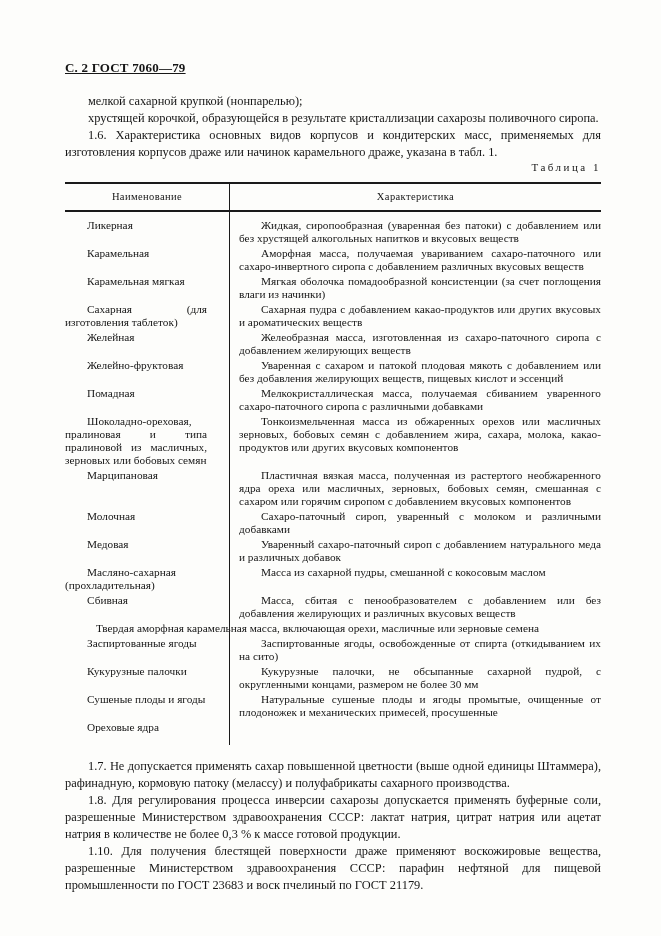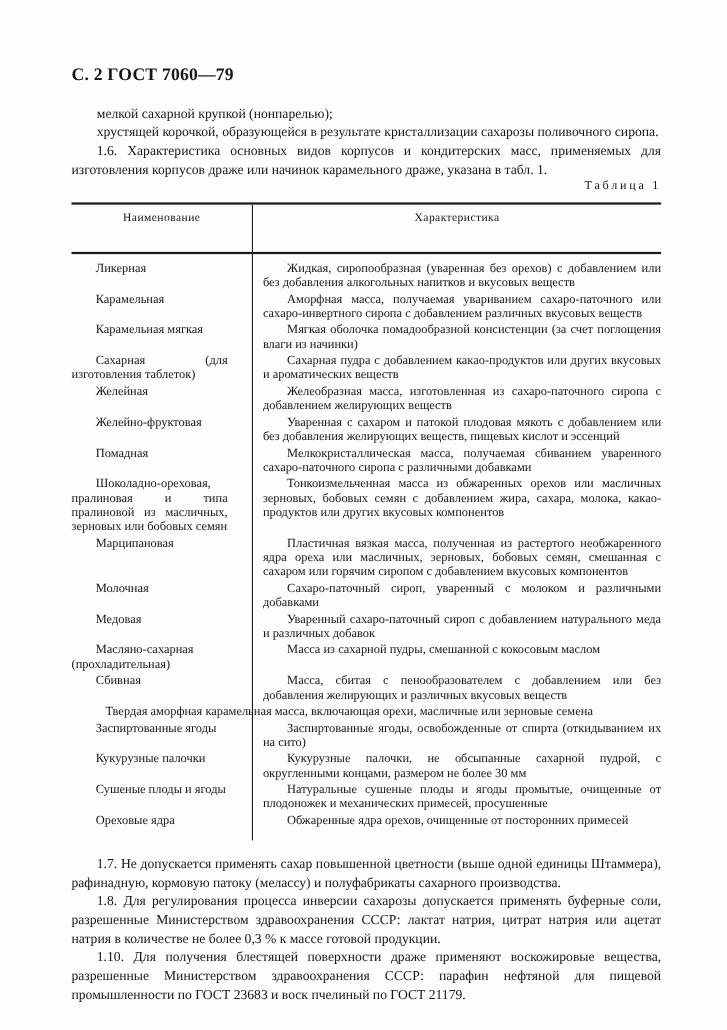--- a/index.html
+++ b/index.html
@@ -9,24 +9,25 @@
     font-family: "Liberation Serif", serif;
     color: #161616;
     overflow: hidden;
   }
   .page {
     box-sizing: border-box;
     width: 661px; height: 936px;
     padding: 60px 60px 0 65px;
   }
   .doc-header {
-    font-size: 16px;
+    font-size: 13px;
     font-weight: bold;
     letter-spacing: 0.2px;
     margin-bottom: 17px;
+    text-decoration: underline;
   }
   .bodytext {
     font-size: 12.4px;
     line-height: 17px;
     text-align: justify;
     text-indent: 23px;
     margin: 0;
   }
   .tbl-caption {
     text-align: right;
@@ -35,21 +36,21 @@
     margin-bottom: 9px;
   }
   .tbl { border-top: 2px solid #1a1a1a; }
   .tbl-head {
     display: flex;
     border-bottom: 2.5px solid #1a1a1a;
   }
   .tbl-head .th {
     font-size: 10.5px;
     line-height: 26px;
-    height: 43px;
+    height: 26px;
     text-align: center;
     letter-spacing: 0.4px;
   }
   .th.name-col {
     width: 165px;
     border-right: 1px solid #1a1a1a;
     box-sizing: border-box;
   }
   .th.char-col { flex: 1; }
   .tbl-body {
@@ -95,21 +96,21 @@
     <div class="tbl-head">
       <div class="th name-col">Наименование</div>
       <div class="th char-col">Характеристика</div>
     </div>
     <div class="tbl-body" id="tbl-body">
   <div class="row">
     <div class="cell name-col">
       <p>Ликерная</p>
     </div>
     <div class="cell char-col">
-      <p>Жидкая, сиропообразная (уваренная без орехов) с добавлением или без добавления алкогольных напитков и вкусовых веществ</p>
+      <p>Жидкая, сиропообразная (уваренная без патоки) с добавлением или без хрустящей алкогольных напитков и вкусовых веществ</p>
     </div>
   </div>
 
   <div class="row">
     <div class="cell name-col">
       <p>Карамельная</p>
     </div>
     <div class="cell char-col">
       <p>Аморфная масса, получаемая увариванием сахаро-паточного или сахаро-инвертного сиропа с добавлением различных вкусовых веществ</p>
     </div>
@@ -243,23 +244,20 @@
       <p>Сушеные плоды и ягоды</p>
     </div>
     <div class="cell char-col">
       <p>Натуральные сушеные плоды и ягоды промытые, очищенные от плодоножек и механических примесей, просушенные</p>
     </div>
   </div>
 
   <div class="row">
     <div class="cell name-col">
       <p>Ореховые ядра</p>
-    </div>
-    <div class="cell char-col">
-      <p>Обжаренные ядра орехов, очищенные от посторонних примесей</p>
     </div>
   </div>
 </div>
   </div>
 
   <div class="paras">
     <p class="bodytext">1.7. Не допускается применять сахар повышенной цветности (выше одной единицы Штаммера), рафинадную, кормовую патоку (мелассу) и полуфабрикаты сахарного производства.</p>
     <p class="bodytext">1.8. Для регулирования процесса инверсии сахарозы допускается применять буферные соли, разрешенные Министерством здравоохранения СССР: лактат натрия, цитрат натрия или ацетат натрия в количестве не более 0,3 % к массе готовой продукции.</p>
     <p class="bodytext">1.10. Для получения блестящей поверхности драже применяют воскожировые вещества, разрешенные Министерством здравоохранения СССР: парафин нефтяной для пищевой промышленности по ГОСТ 23683 и воск пчелиный по ГОСТ 21179.</p>
   </div>

